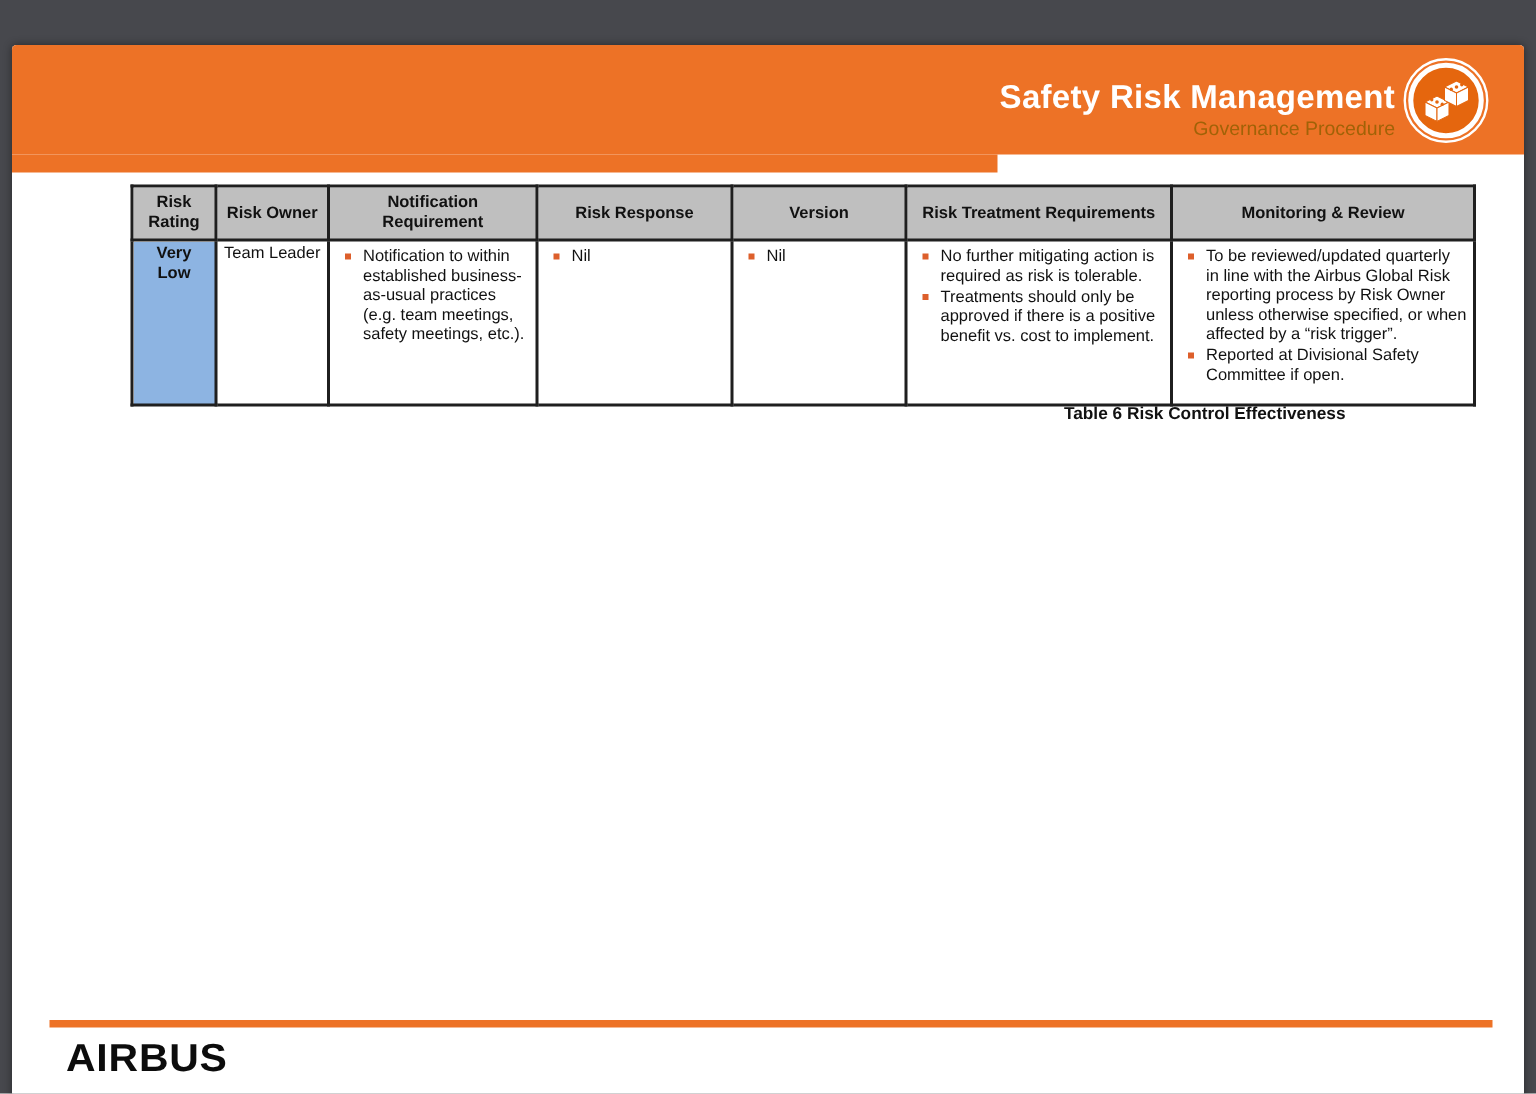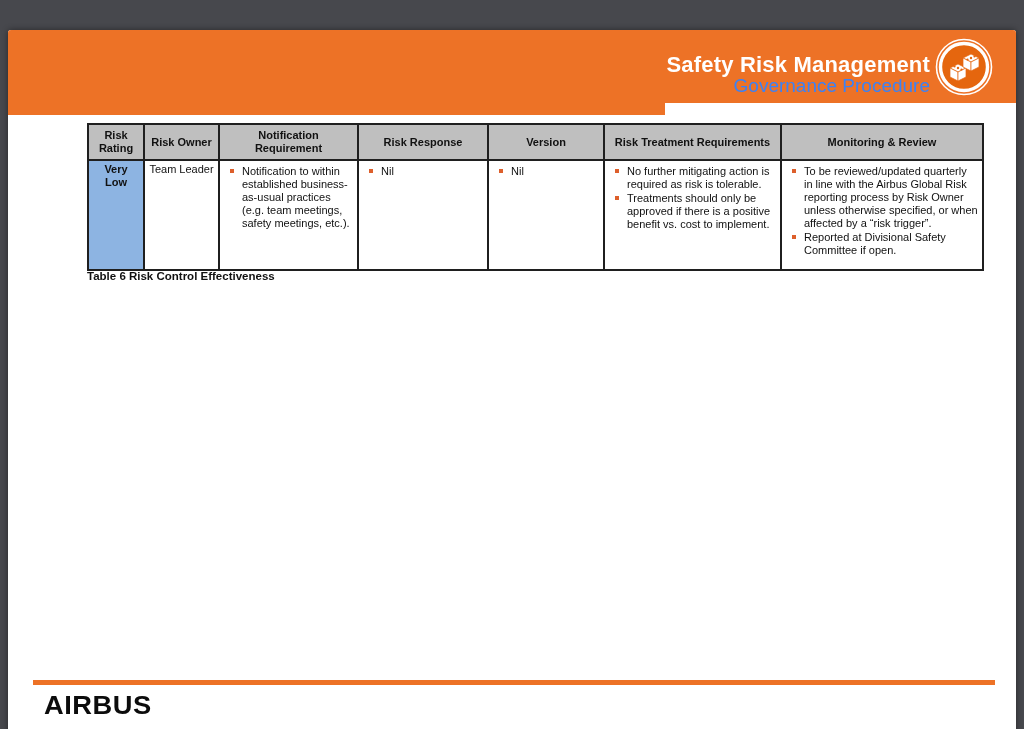--- a/index.html
+++ b/index.html
@@ -28,21 +28,21 @@
     position:absolute;left:0;top:73px;width:657px;height:12px;
     background:#ed7226;
   }
   .banner-text{
     position:absolute;top:22px;right:86px;text-align:right;color:#ffffff;
   }
   .banner-title{
     font-size:22px;font-weight:bold;line-height:25px;letter-spacing:.2px;
   }
   .banner-subtitle{
-    font-size:19px;line-height:18px;color:#3b82f6;
+    font-size:13px;line-height:18px;color:#a16207;
   }
   .banner-icon{
     position:absolute;top:8px;right:23px;width:58px;height:58px;
   }
   
   table.risk{
     position:absolute;left:79px;top:93px;
     border-collapse:collapse;table-layout:fixed;
     width:895px;
   }
@@ -84,21 +84,21 @@
   }
   ul.bullets li::before{
     content:"";
     position:absolute;
     left:-12px;top:4px;
     width:4px;height:4px;
     background:#dd5f2b;
   }
   .caption{
     position:absolute;left:79px;top:240px;width:810px;
-    text-align:left;font-size:11.5px;font-weight:bold;color:#111;
+    text-align:right;font-size:11.5px;font-weight:bold;color:#111;
   }
   
   .footer-rule{
     position:absolute;left:25px;top:650px;width:962px;height:5px;
     background:#ed7226;
   }
   .footer-logo{
     position:absolute;left:36px;top:660px;
     font-size:26px;font-weight:900;color:#0c0c0c;
     letter-spacing:.5px;

